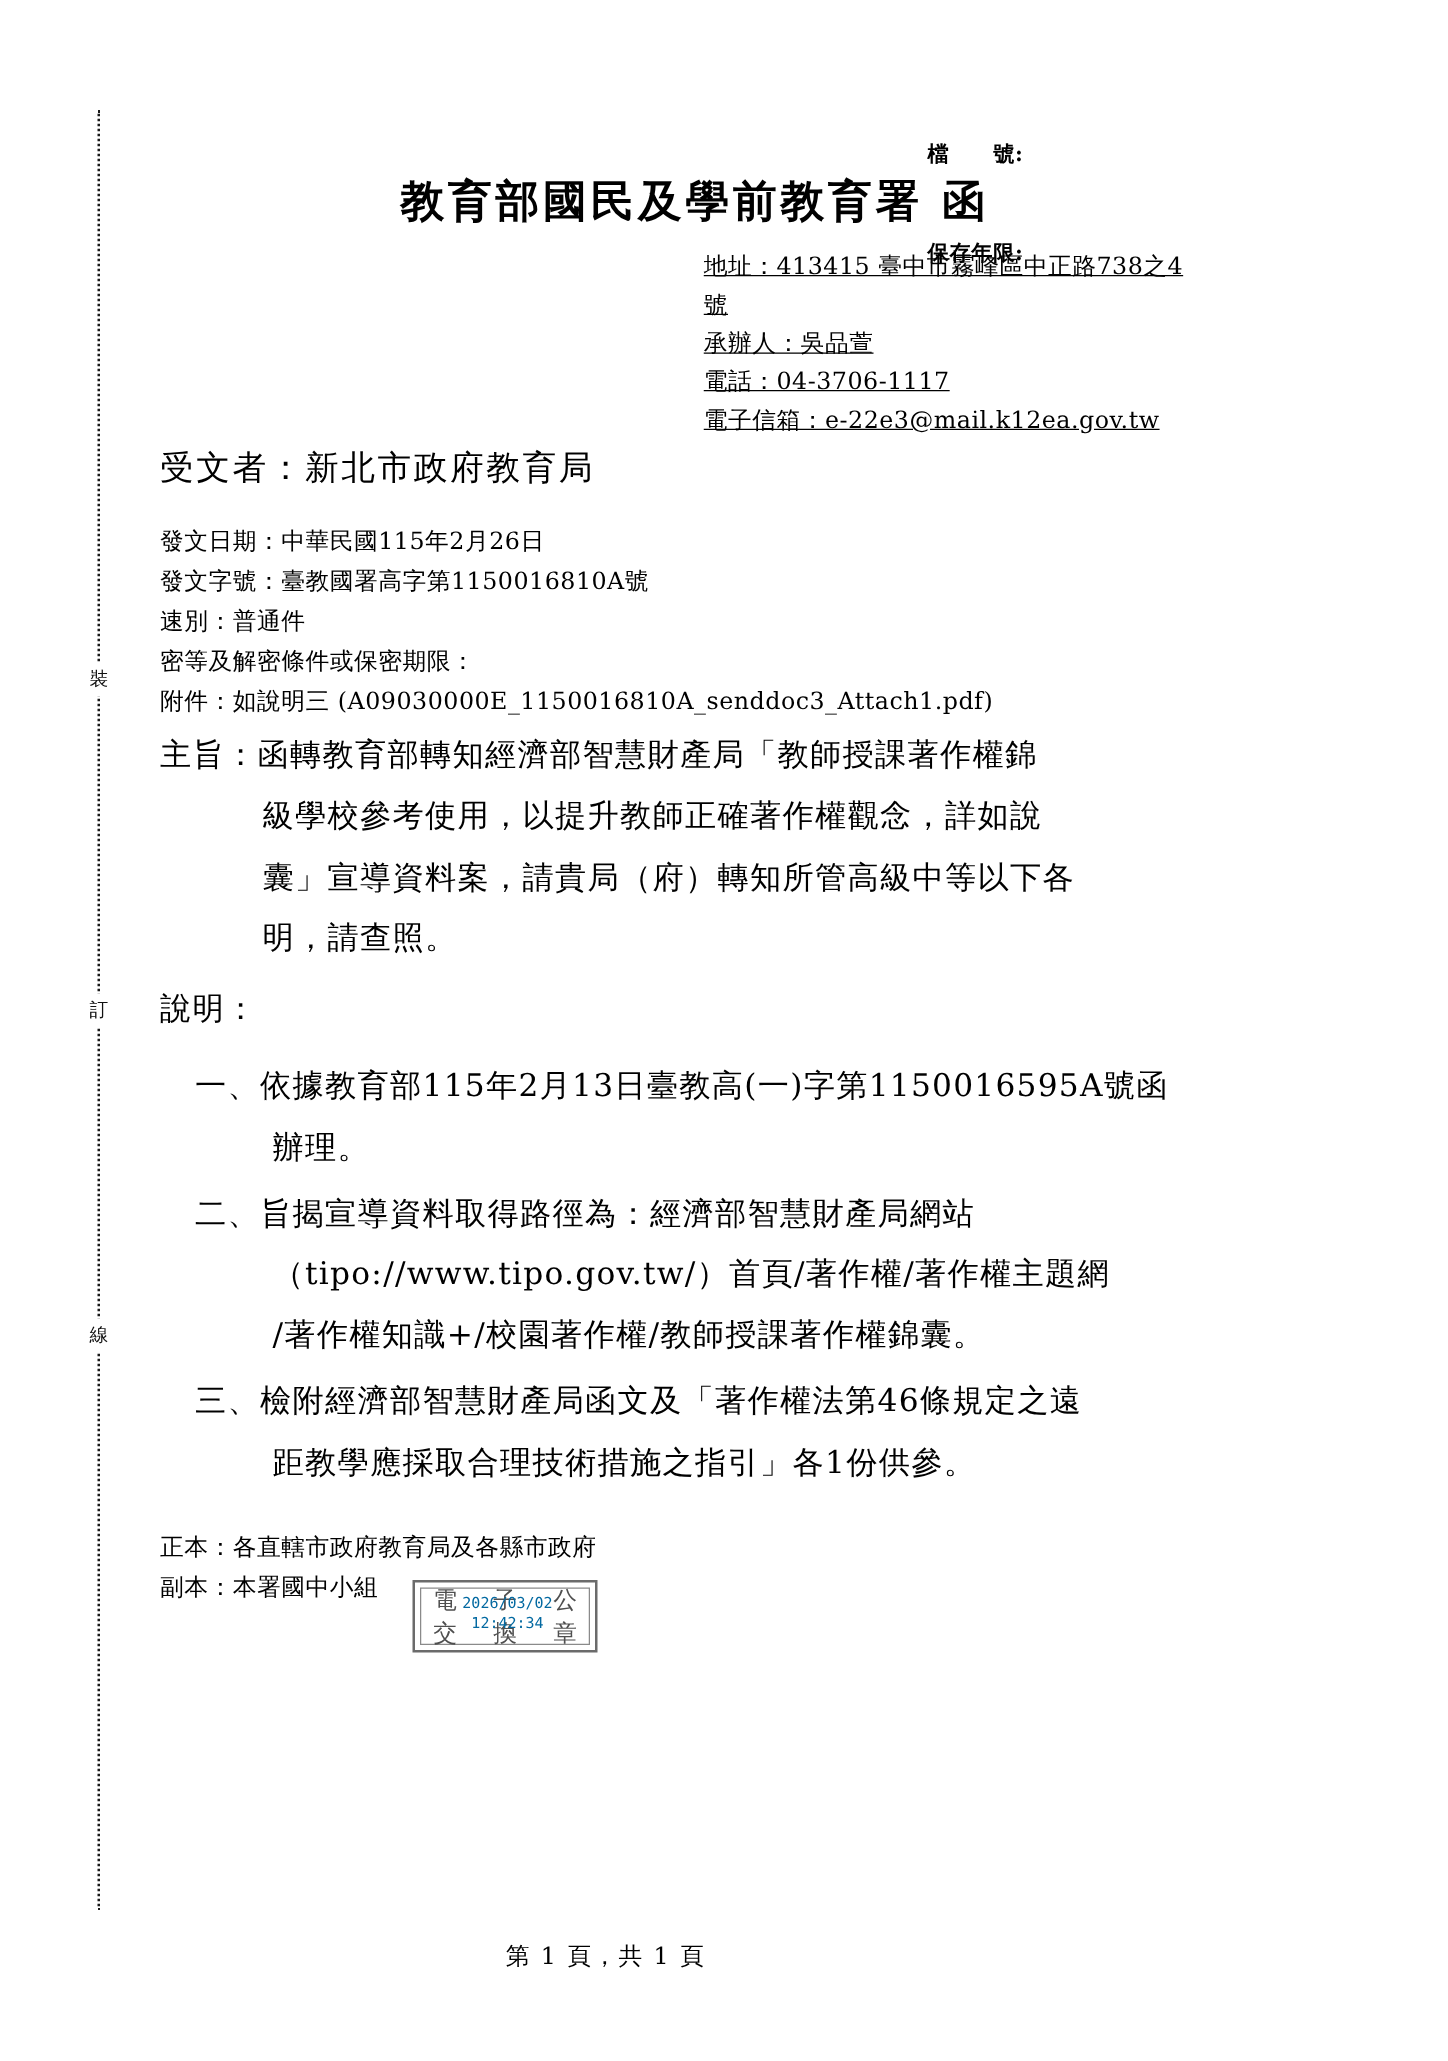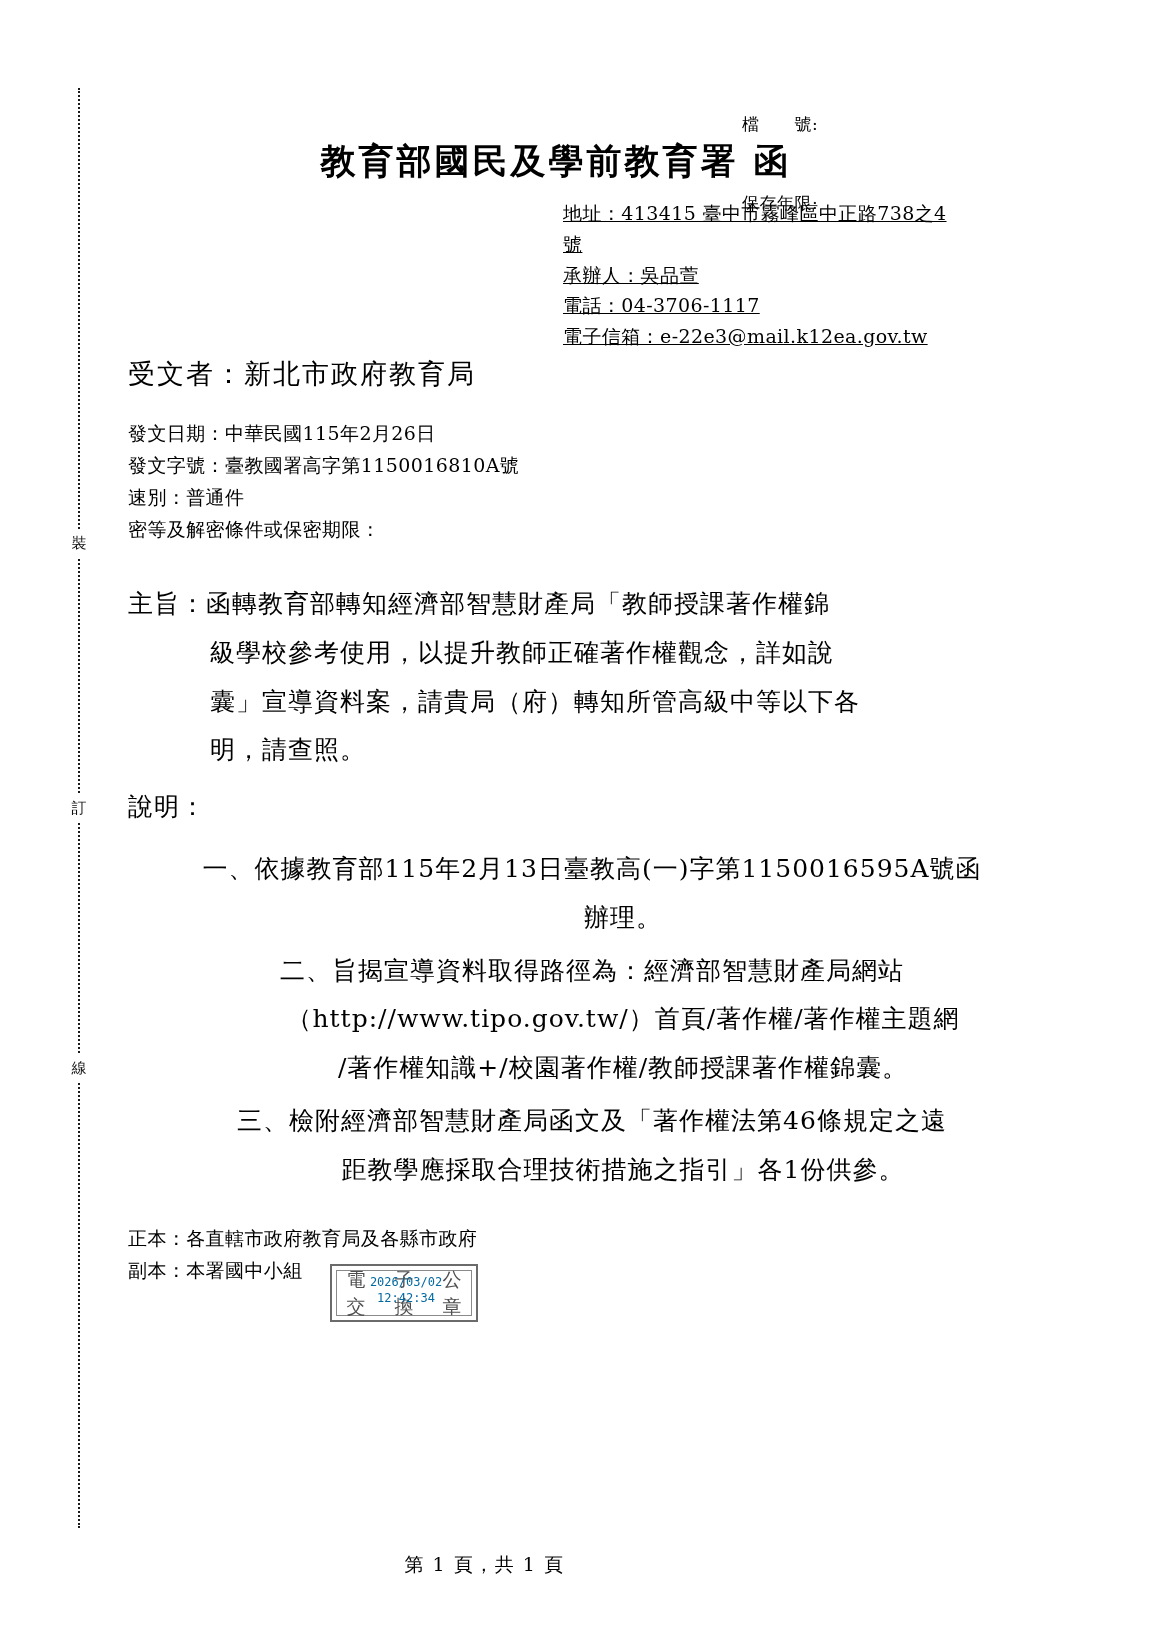--- a/index.html
+++ b/index.html
@@ -47,21 +47,21 @@
   .filecode {
     position: absolute;
     left: 742px;
     top: 58px;
     font-family: "DejaVu Serif", serif;
     font-size: 17px;
     line-height: 1.55;
     letter-spacing: 0.5px;
     white-space: pre;
   }
-  .filecode div { white-space: pre; }
+  .filecode div { white-space: pre; font-weight: bold; }
 
   
   .doc-title {
     position: absolute;
     left: 0;
     top: 138px;
     width: 1112px;
     text-align: center;
     font-family: "DejaVu Serif", serif;
     font-weight: bold;
@@ -130,21 +130,21 @@
   .explain-body {
     position: absolute;
     left: 128px;
     top: 845px;
     width: 900px;
     font-family: "DejaVu Serif", serif;
     font-size: 25px;
     line-height: 1.95;
     letter-spacing: 1px;
   }
-  .item { margin-bottom: 4px; text-align: center; }
+  .item { margin-bottom: 4px; }
   .item .first { padding-left: 28px; }
   .item .rest  { padding-left: 90px; }
 
   
   .distribution {
     position: absolute;
     left: 128px;
     top: 1222px;
     font-family: "DejaVu Serif", serif;
     font-size: 19px;
@@ -231,41 +231,42 @@
     <div class="row">電子信箱：e-22e3@mail.k12ea.gov.tw</div>
   </div>
 
   <div class="recipient">受文者：新北市政府教育局</div>
 
   <div class="meta">
     <div class="row">發文日期：中華民國115年2月26日</div>
     <div class="row">發文字號：臺教國署高字第1150016810A號</div>
     <div class="row">速別：普通件</div>
     <div class="row">密等及解密條件或保密期限：</div>
+    <div class="row">附件：如說明三 (A09030000E_1150016810A_senddoc3_Attach1.pdf)</div>
   </div>
 
   <div class="subject">
     <div class="lead"><span>主旨：</span><span>函轉教育部轉知經濟部智慧財產局「教師授課著作權錦</span></div>
     <div class="cont">級學校參考使用，以提升教師正確著作權觀念，詳如說</div>
     <div class="cont">囊」宣導資料案，請貴局（府）轉知所管高級中等以下各</div>
     <div class="cont">明，請查照。</div>
   </div>
 
   <div class="explain-label">說明：</div>
 
   <div class="explain-body">
 
     <div class="item">
       <div class="first"><span>一、</span><span>依據教育部115年2月13日臺教高(一)字第1150016595A號函</span></div>
       <div class="rest">辦理。</div>
     </div>
 
     <div class="item">
       <div class="first"><span>二、</span><span>旨揭宣導資料取得路徑為：經濟部智慧財產局網站</span></div>
-      <div class="rest">（http://www.tipo.gov.tw/）首頁/著作權/著作權主題網</div>
+      <div class="rest">（tipo://www.tipo.gov.tw/）首頁/著作權/著作權主題網</div>
       <div class="rest">/著作權知識+/校園著作權/教師授課著作權錦囊。</div>
     </div>
 
     <div class="item">
       <div class="first"><span>三、</span><span>檢附經濟部智慧財產局函文及「著作權法第46條規定之遠</span></div>
       <div class="rest">距教學應採取合理技術措施之指引」各1份供參。</div>
     </div>
 
   </div>
 

